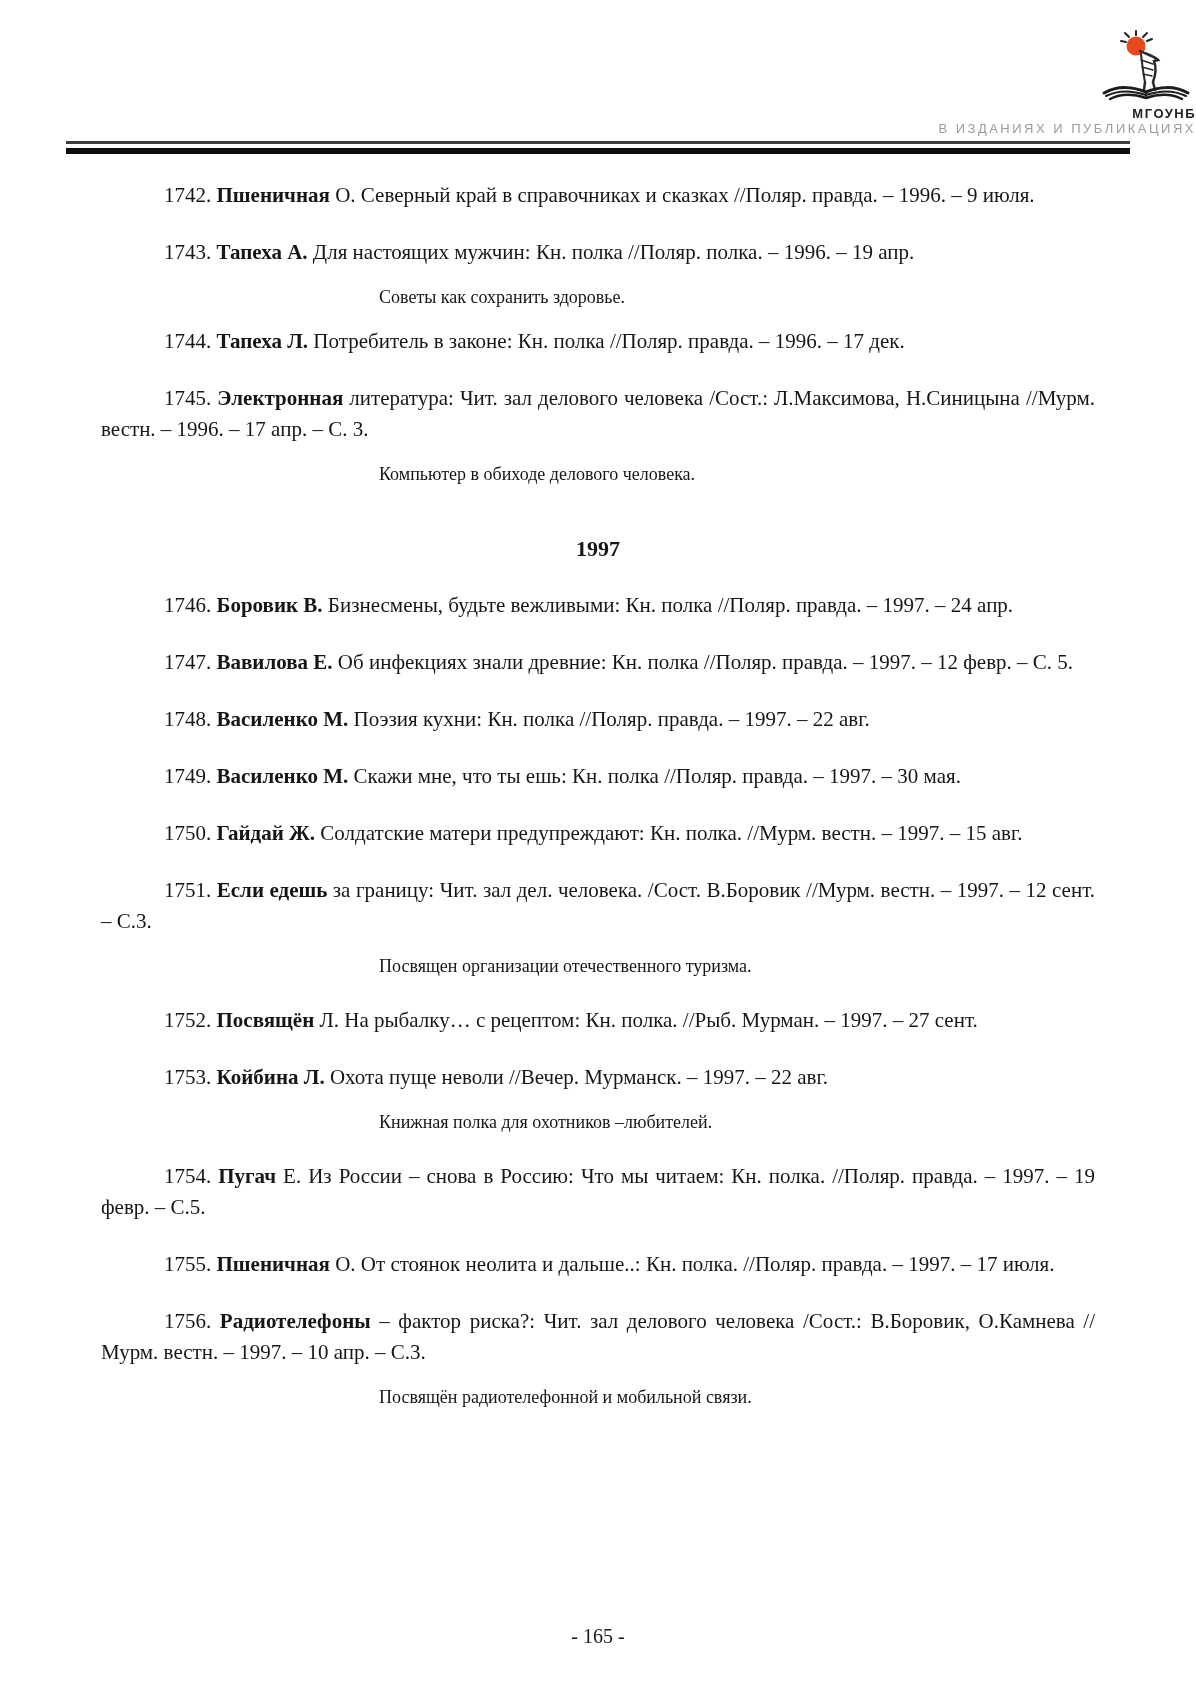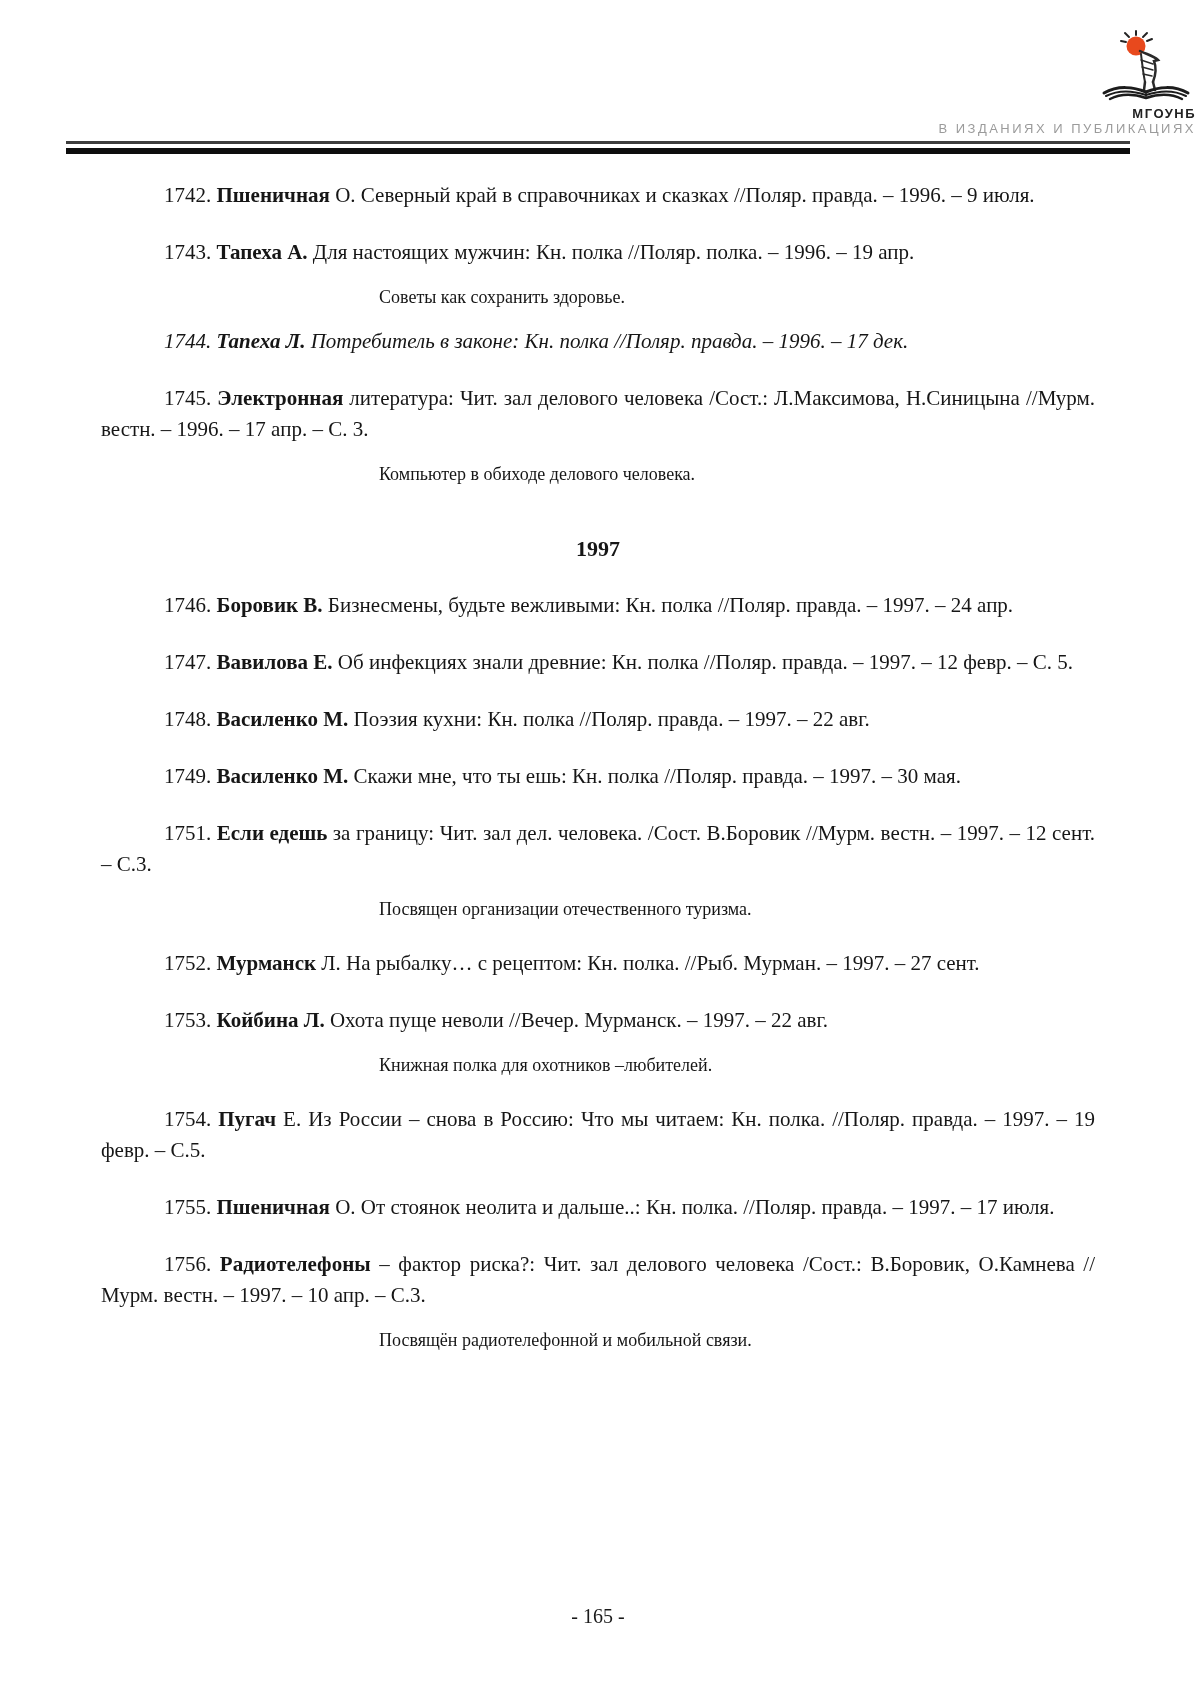--- a/index.html
+++ b/index.html
@@ -37,21 +37,21 @@
     border-bottom: 6px solid #0d0d0d;
   }
 
   
   .biblio {
     margin: 18px 85px 0 85px;
     font-size: 21px;
     line-height: 31px;
   }
   .entry { margin-top: 26px; }
-  .entry.compact { margin-top: 2px; font-style: italic; }
+  .entry.compact { margin-top: 2px; }
   .entry p {
     margin: 16px;
     text-indent: 63px;
     text-align: justify;
   }
   .entry .lead { font-weight: bold; }
   .annotation {
     margin: 1px 0 0 0;
     padding-left: 215px;
     font-size: 18px;
@@ -63,21 +63,21 @@
     margin: 46px 0 22px 0;
     text-align: center;
     font-weight: bold;
     font-size: 22px;
   }
 
   
   .page-footer {
     position: absolute;
     left: 0;
-    bottom: 64px;
+    bottom: 44px;
     width: 100%;
     text-align: center;
     font-size: 20px;
     color: #1a1a1a;
   }
 </style>
 </head>
 <body>
 
 <div class="header">
@@ -150,28 +150,32 @@
   <div class="entry">
     <p><span class="num">1748.</span> <b class="lead">Василенко М.</b><span> Поэзия кухни: Кн. полка //Поляр. правда. – 1997. – 22 авг.</span></p>
 
   </div>
 
   <div class="entry">
     <p><span class="num">1749.</span> <b class="lead">Василенко М.</b><span> Скажи мне, что ты ешь: Кн. полка //Поляр. правда. – 1997. – 30 мая.</span></p>
 
   </div>
 
+  <div class="entry">
+    <p><span class="num">1750.</span> <b class="lead">Гайдай Ж.</b><span> Солдатские матери предупреждают: Кн. полка. //Мурм. вестн. – 1997. – 15 авг.</span></p>
+
+  </div>
 
   <div class="entry">
     <p><span class="num">1751.</span> <b class="lead">Если едешь</b><span> за границу: Чит. зал дел. человека. /Сост. В.Боровик //Мурм. вестн. – 1997. – 12 сент. – С.3.</span></p>
     <p class="annotation">Посвящен организации отечественного туризма.</p>
   </div>
 
   <div class="entry">
-    <p><span class="num">1752.</span> <b class="lead">Мурманск</b><span> Л. На рыбалку… с рецептом: Кн. полка. //Рыб. Мурман. – 1997. – 27 сент.</span></p>
+    <p><span class="num">1752.</span> <b class="lead">Посвящён</b><span> Л. На рыбалку… с рецептом: Кн. полка. //Рыб. Мурман. – 1997. – 27 сент.</span></p>
 
   </div>
 
   <div class="entry">
     <p><span class="num">1753.</span> <b class="lead">Койбина Л.</b><span> Охота пуще неволи //Вечер. Мурманск. – 1997. – 22 авг.</span></p>
     <p class="annotation">Книжная полка для охотников –любителей.</p>
   </div>
 
   <div class="entry">
     <p><span class="num">1754.</span> <b class="lead">Пугач</b><span> Е. Из России – снова в Россию: Что мы читаем: Кн. полка. //Поляр. правда. – 1997. – 19 февр. – С.5.</span></p>

